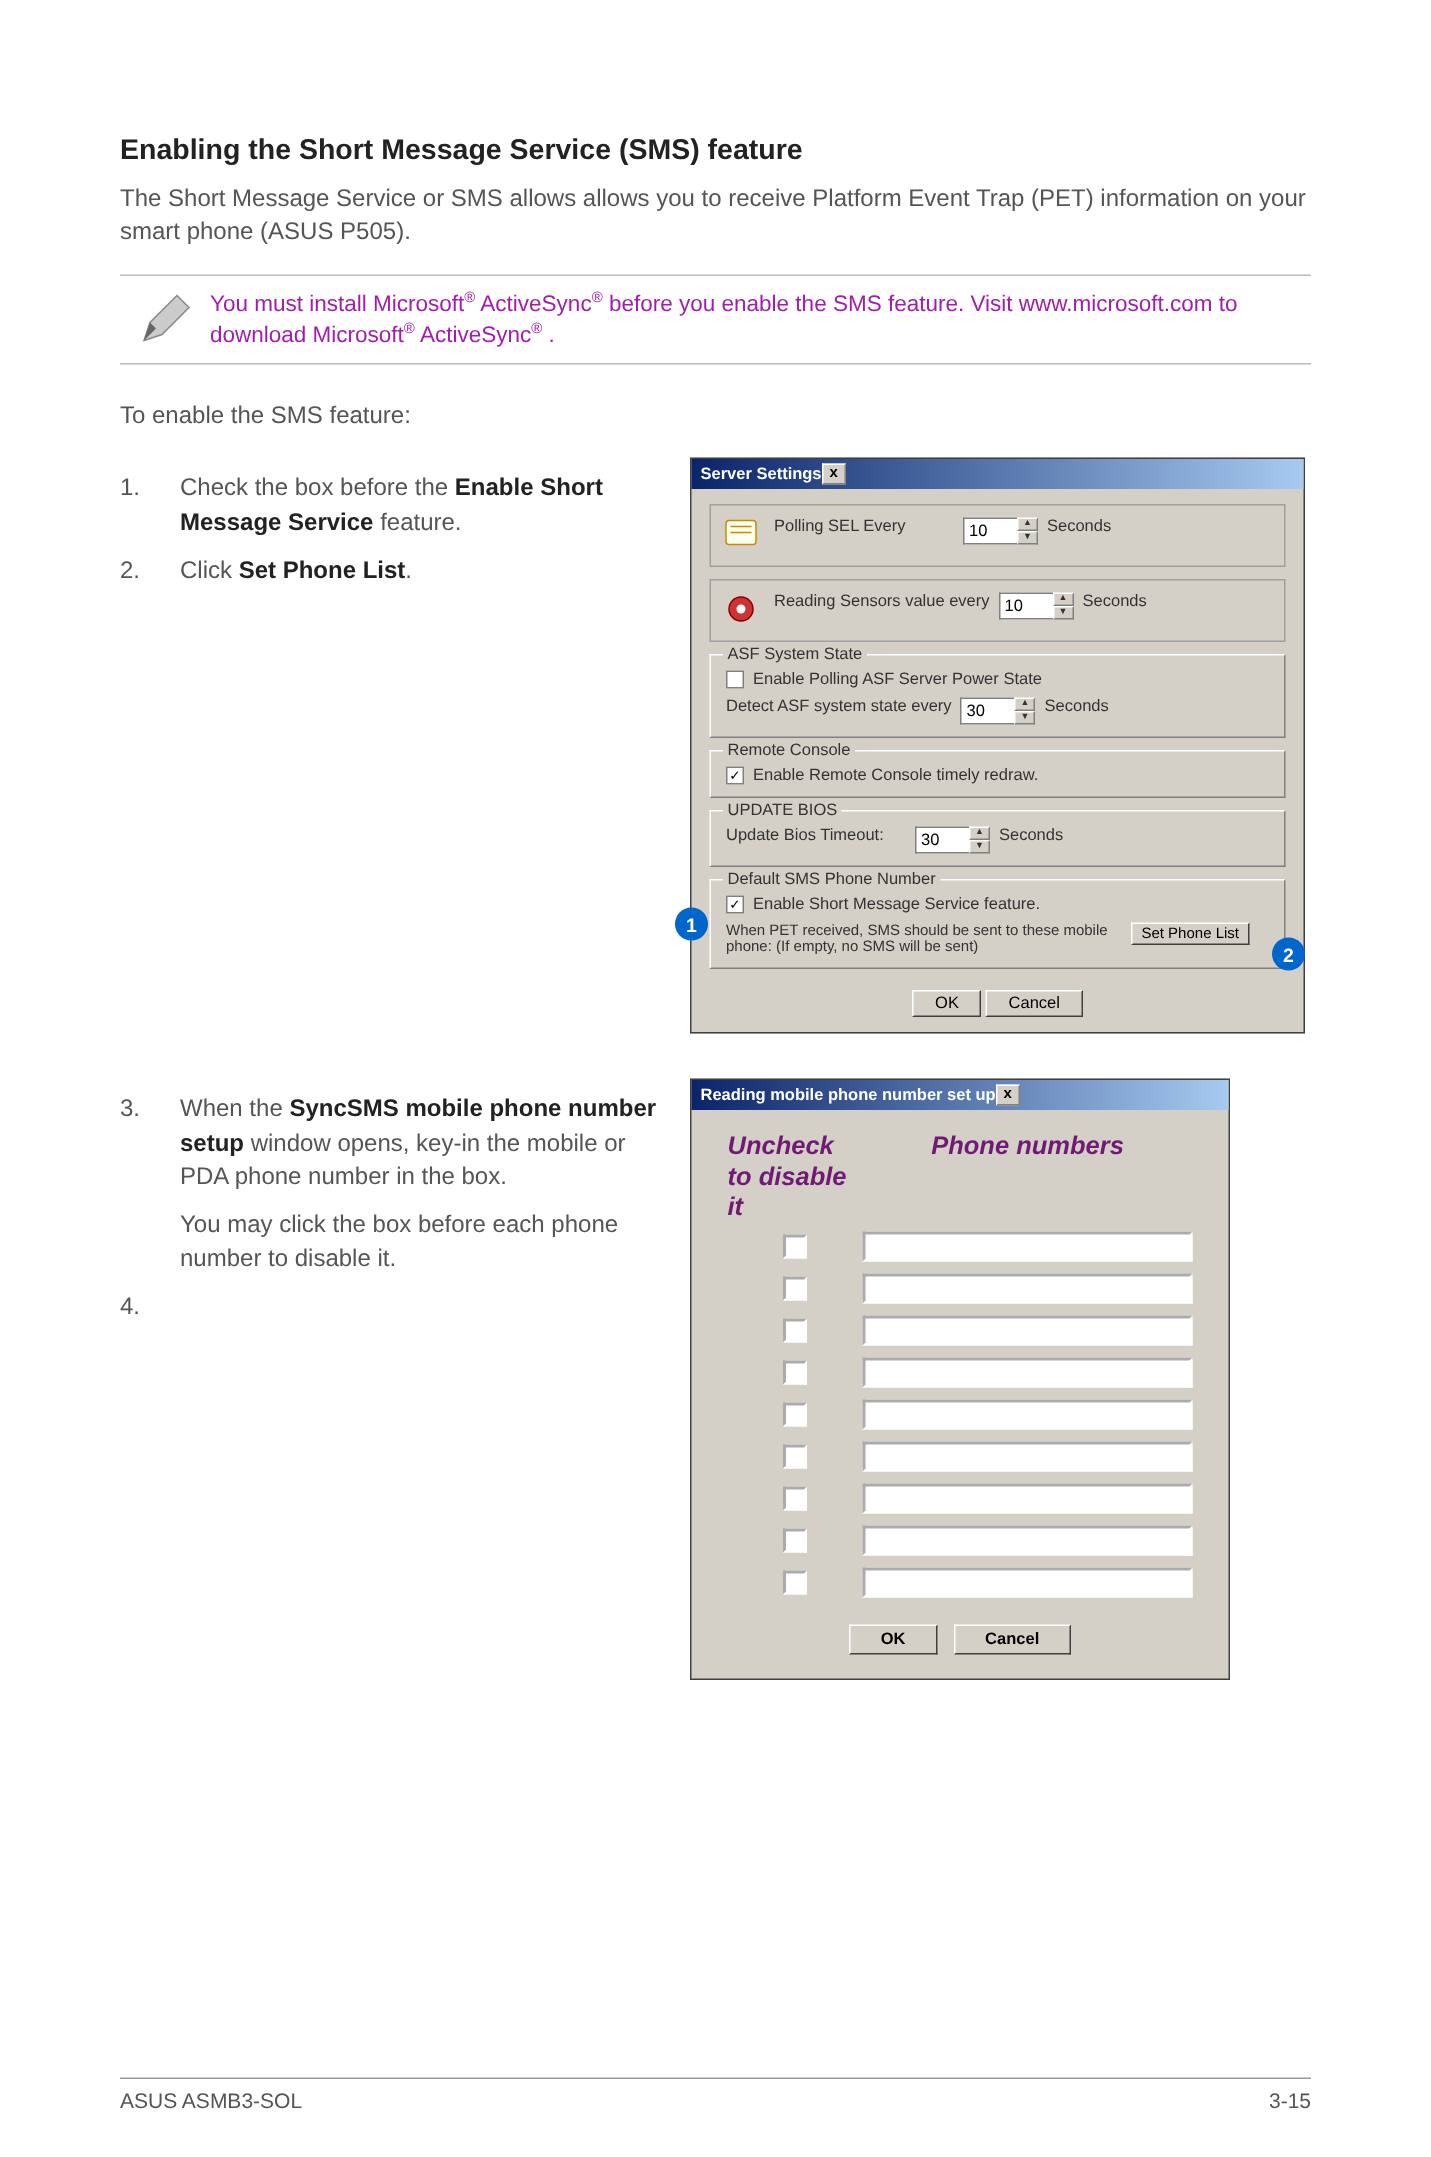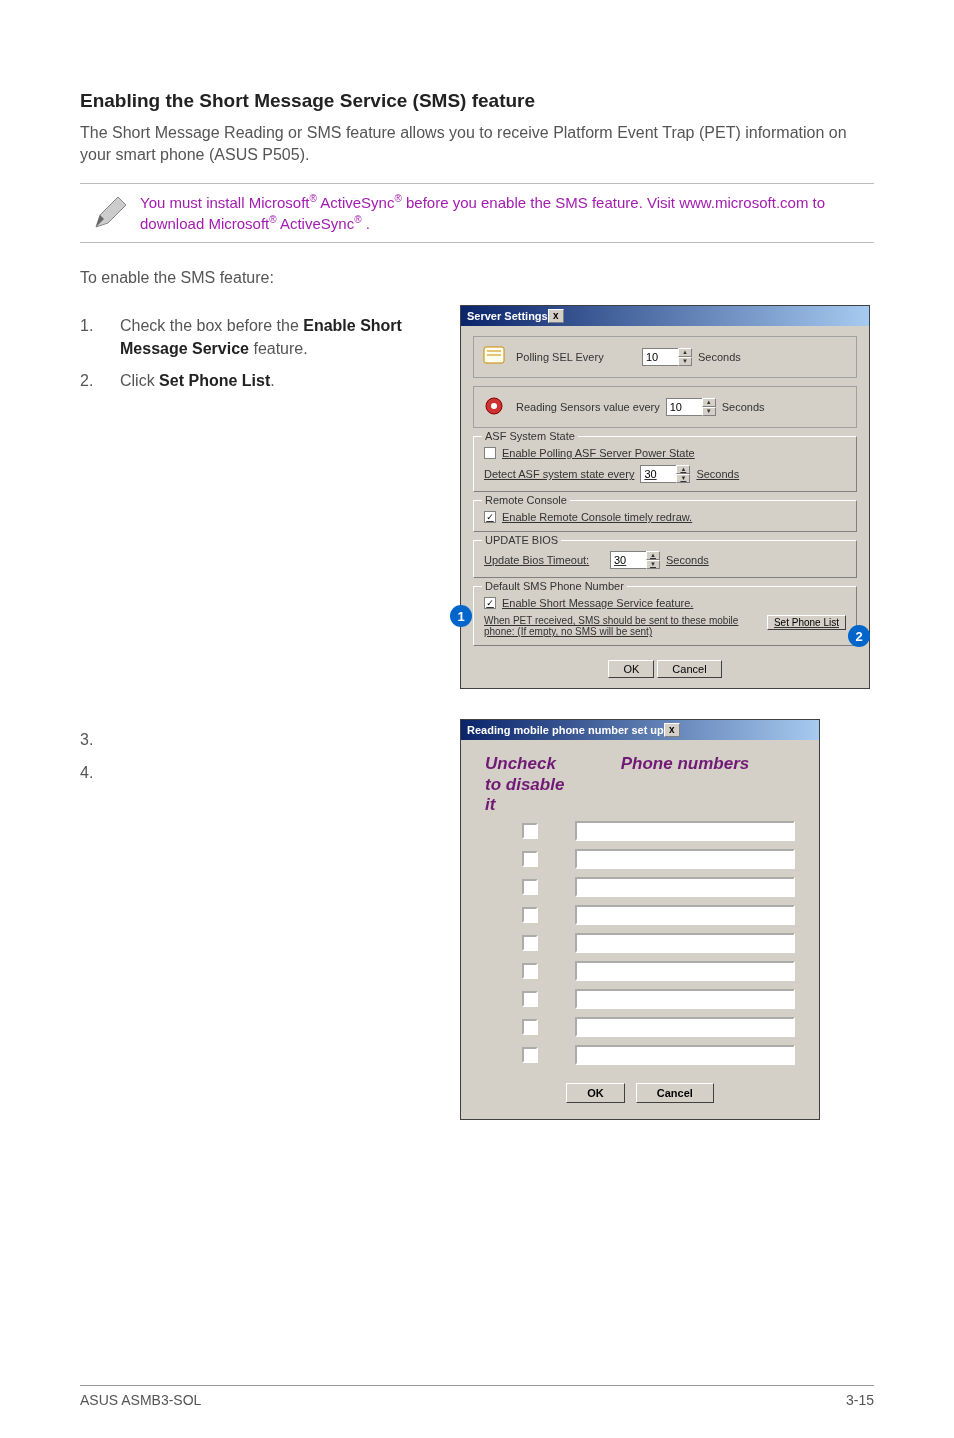--- a/index.html
+++ b/index.html
@@ -120,35 +120,34 @@
       font-weight: bold;
     }
     .dlg-body {
       padding: 10px 12px;
     }
     .group {
       border: 1px solid #808080;
       border-top-color: #fff;
       border-left-color: #fff;
       position: relative;
-      padding: 10px 10px 8px 10px;
+      padding: 10px 23px 8px 10px;
       margin-bottom: 8px;
-      text-decoration: underline;
     }
     .group-title {
       position: absolute;
       top: -7px;
       left: 8px;
       background: #d4d0c8;
       padding: 0 3px;
       font-size: 11px;
     }
     .row {
       display: flex;
-      align-items: center;
+      align-items: flex-start;
       gap: 6px;
     }
     .spin {
       display: inline-flex;
       align-items: stretch;
       height: 18px;
     }
     .spin input {
       width: 36px;
       height: 18px;
@@ -290,21 +289,21 @@
       font-size: 14px;
       color: #555;
       display: flex;
       justify-content: space-between;
     }
   </style>
 </head>
 <body>
 
 <div class="heading">Enabling the Short Message Service (SMS) feature</div>
-<div class="para">The Short Message Reading or SMS feature allows you to receive Platform Event Trap (PET) information on your smart phone (ASUS P505).</div>
+<div class="para">The Short Message Service or SMS allows allows you to receive Platform Event Trap (PET) information on your smart phone (ASUS P505).</div>
 
 <div class="note-box">
   <div class="note-icon">
     <svg width="40" height="40" viewBox="0 0 40 40">
       <path d="M6 34 L10 22 L28 4 L36 12 L18 30 Z" fill="#ccc" stroke="#888" stroke-width="1"></path>
       <path d="M6 34 L10 22 L14 26 Z" fill="#666"></path>
     </svg>
   </div>
   <div class="note-text">
     <span>You must install Microsoft</span><span class="sup">®</span><span> ActiveSync</span><span class="sup">®</span><span> before you enable the SMS feature. Visit www.microsoft.com to download Microsoft</span><span class="sup">®</span><span> ActiveSync</span><span class="sup">®</span><span> .</span>
@@ -438,20 +437,24 @@
       </div>
     </div>
   </div>
 </div>
 
 <div class="two-col">
   <div class="left-col">
     <div class="step-list">
       <div class="step">
         <div class="step-num">3.</div>
+        <div class="step-body">
+          <span>When the </span><span class="bold">SyncSMS mobile phone number setup</span><span> window opens, key-in the mobile or PDA phone number in the box.</span>
+          <div class="sub">You may click the box before each phone number to disable it.</div>
+        </div>
       </div>
       <div class="step">
         <div class="step-num">4.</div>
       </div>
     </div>
   </div>
   <div class="right-col">
 
     <div class="dialog2">
       <div class="titlebar">

